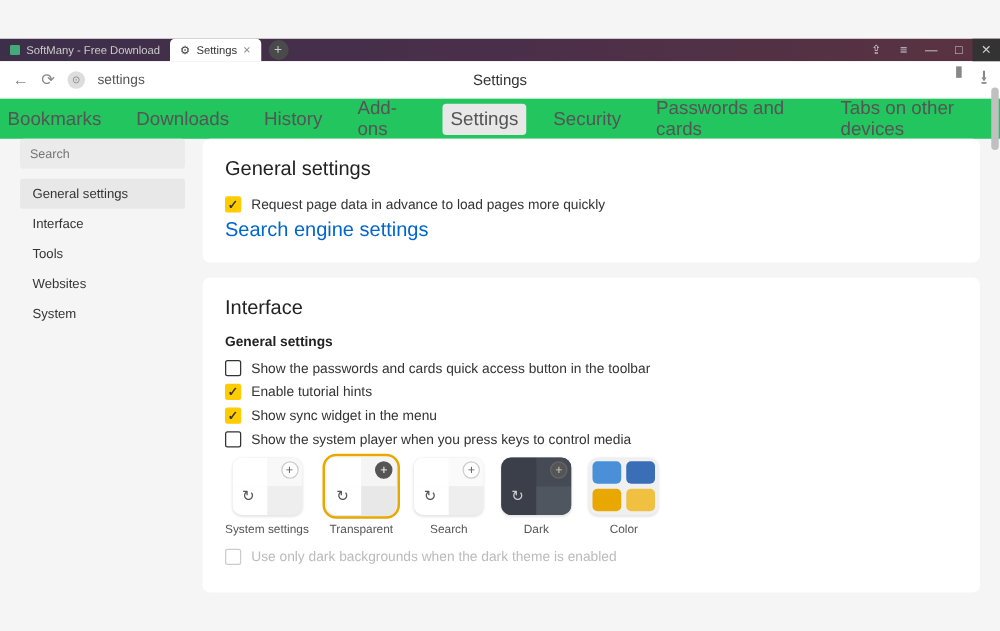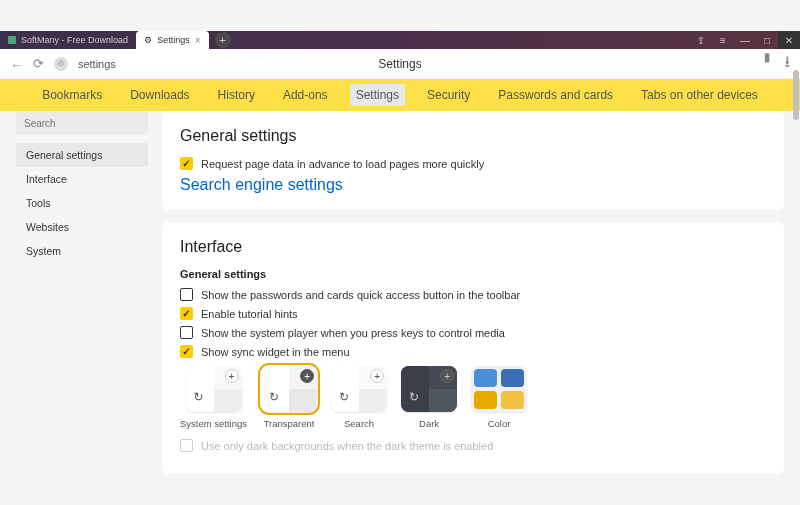--- a/index.html
+++ b/index.html
@@ -19,21 +19,21 @@
 
 
 .addrbar { height: 30px; background: #fff; display: flex; align-items: center; padding: 0 10px; gap: 10px; border-bottom: 1px solid #eee; }
 .navbtn { color: #888; font-size: 13px; cursor: pointer; }
 .siteicon { width: 14px; height: 14px; border-radius: 50%; background: #ddd; display: flex; align-items: center; justify-content: center; font-size: 8px; color: #888;}
 .addr-text { font-size: 11px; color: #555; }
 .page-title-center { position: absolute; left: 50%; transform: translateX(-50%); font-size: 12px; color: #333; }
 .addr-right { margin-left: auto; display: flex; gap: 14px; color: #888; }
 
 
-.topnav { height: 32px; display: flex; align-items: center; justify-content: center; gap: 16px; font-size: 12px; color: #555; background: #fde047; }
+.topnav { height: 32px; display: flex; align-items: center; justify-content: center; gap: 16px; font-size: 15px; color: #555; background: #22c55e; }
 .topnav-item { padding: 4px 6px; cursor: pointer; border-radius: 3px; }
 .topnav-item.active { background: #e8e8e8; }
 
 
 .main { display: flex; padding: 0 16px; gap: 14px; }
 .sidebar { width: 132px; }
 .search-box { width: 100%; height: 24px; background: #ebebeb; border: none; border-radius: 3px; padding: 0 8px; font-size: 10px; color: #888; margin-bottom: 8px; }
 .side-item { padding: 6px 10px; font-size: 10.5px; color: #333; cursor: pointer; border-radius: 2px; }
 .side-item.active { background: #e8e8e8; }
 
@@ -135,26 +135,26 @@
       <h3>General settings</h3>
       <div class="chk-row">
         <span class="chk"></span>
         <span>Show the passwords and cards quick access button in the toolbar</span>
       </div>
       <div class="chk-row">
         <span class="chk checked"></span>
         <span>Enable tutorial hints</span>
       </div>
       <div class="chk-row">
+        <span class="chk checked"></span>
+        <span>Show sync widget in the menu</span>
+      </div>
+      <div class="chk-row">
         <span class="chk"></span>
         <span>Show the system player when you press keys to control media</span>
-      </div>
-      <div class="chk-row">
-        <span class="chk checked"></span>
-        <span>Show sync widget in the menu</span>
       </div>
 
       <div class="schemes">
         <div class="scheme">
           <div class="scheme-box">
             <div class="sb-quad sb-tl" style="background:#fff;"></div>
               <div class="sb-quad sb-tr" style="background:#f8f8f8;"></div>
             <div class="sb-quad sb-bl" style="background:#fff;"></div>
               <div class="sb-quad sb-br" style="background:#eee;"></div>
             <div class="sb-add">+</div>

